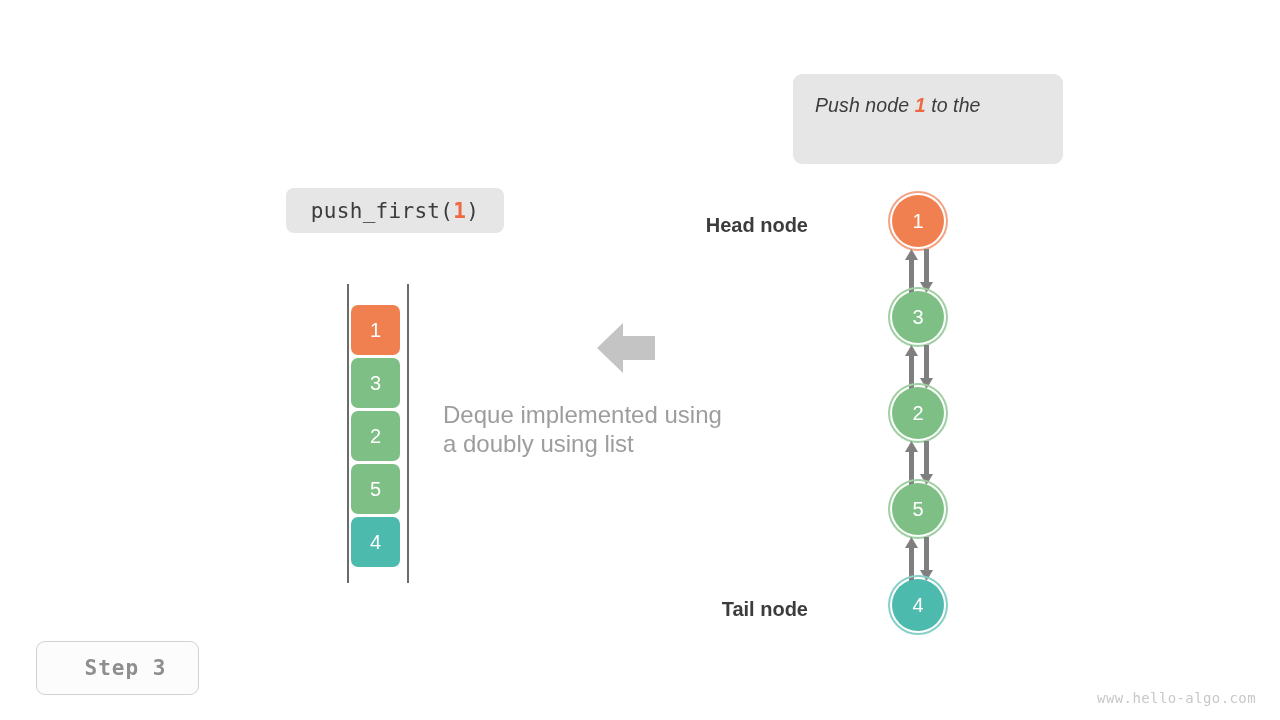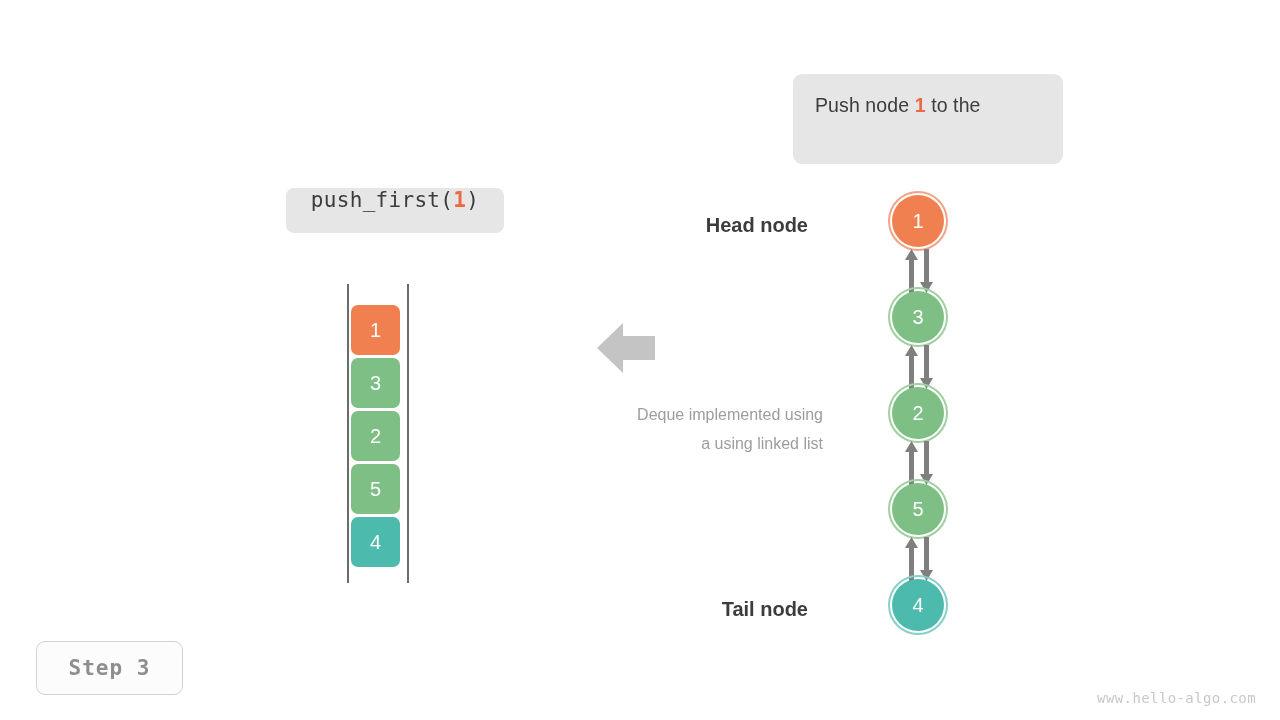--- a/index.html
+++ b/index.html
@@ -30,36 +30,38 @@
     background: #e6e6e6;
     border-radius: 9px;
     box-sizing: border-box;
     padding: 18px 22px 0 22px;
   }
   .callout-text {
     font-size: 19.5px;
     line-height: 27px;
     color: #3c3c3c;
     letter-spacing: 0.1px;
+    font-style: italic;
   }
   .callout-text .hl {
     color: #ec6941;
     font-weight: bold;
   }
 
   
   .code-pill {
     position: absolute;
     left: 286px;
     top: 188px;
     width: 218px;
     height: 45px;
     background: #e6e6e6;
     border-radius: 8px;
     display: flex;
+    align-items: center;
     justify-content: center;
   }
   .code-pill .code {
     font-family: "DejaVu Sans Mono", "Liberation Mono", monospace;
     font-size: 21px;
     color: #3c3c3c;
     letter-spacing: 0.3px;
   }
   .code-pill .code .hl {
     color: #ec6941;
@@ -106,22 +108,22 @@
     left: 597px;
     top: 323px;
     width: 58px;
     height: 50px;
   }
   .caption {
     position: absolute;
     left: 443px;
     top: 400px;
     width: 380px;
-    text-align: right;
-    font-size: 16px;
+    text-align: left;
+    font-size: 24px;
     line-height: 29px;
     color: #9d9d9d;
   }
 
   
   .linked-list {
     position: absolute;
     left: 880px;
     top: 190px;
     width: 90px;
@@ -172,20 +174,21 @@
     left: 36px;
     top: 641px;
     width: 145px;
     height: 52px;
     border: 1.5px solid #d2d2d2;
     border-radius: 9px;
     background: #fcfcfc;
     display: flex;
     align-items: center;
     justify-content: center;
+    padding-left: 16px;
   }
   .step-badge .step-text {
     font-family: "DejaVu Sans Mono", "Liberation Mono", monospace;
     font-size: 21px;
     font-weight: bold;
     color: #8e8e8e;
     letter-spacing: 1px;
   }
 
   
@@ -228,21 +231,21 @@
   </div>
 
   <div class="block-arrow">
     <svg width="58" height="50" viewBox="0 0 58 50" xmlns="http://www.w3.org/2000/svg">
       <polygon id="block-arrow-shape" points="0,25 26,0 26,13 58,13 58,37 26,37 26,50" fill="#c4c4c4"></polygon>
     </svg>
   </div>
 
   <div class="caption" style="color: rgb(157, 157, 157);">
     <span>Deque implemented using</span><br>
-    <span>a using linked list</span>
+    <span>a doubly using list</span>
   </div>
 
   <div class="side-label label-head">Head node</div>
   <div class="side-label label-tail">Tail node</div>
 
   <div class="linked-list" id="linked-list">
       <div class="node-ring" style="top: 1px; border-color: rgb(243, 163, 133);"></div>
       <div class="node" style="top: 5px; background: rgb(240, 128, 79);">1</div>
       <div class="link-arrows" style="top: 59px;"><svg width="30" height="44" viewBox="0 0 30 44" xmlns="http://www.w3.org/2000/svg">
           <g fill="#7f7f7f">

